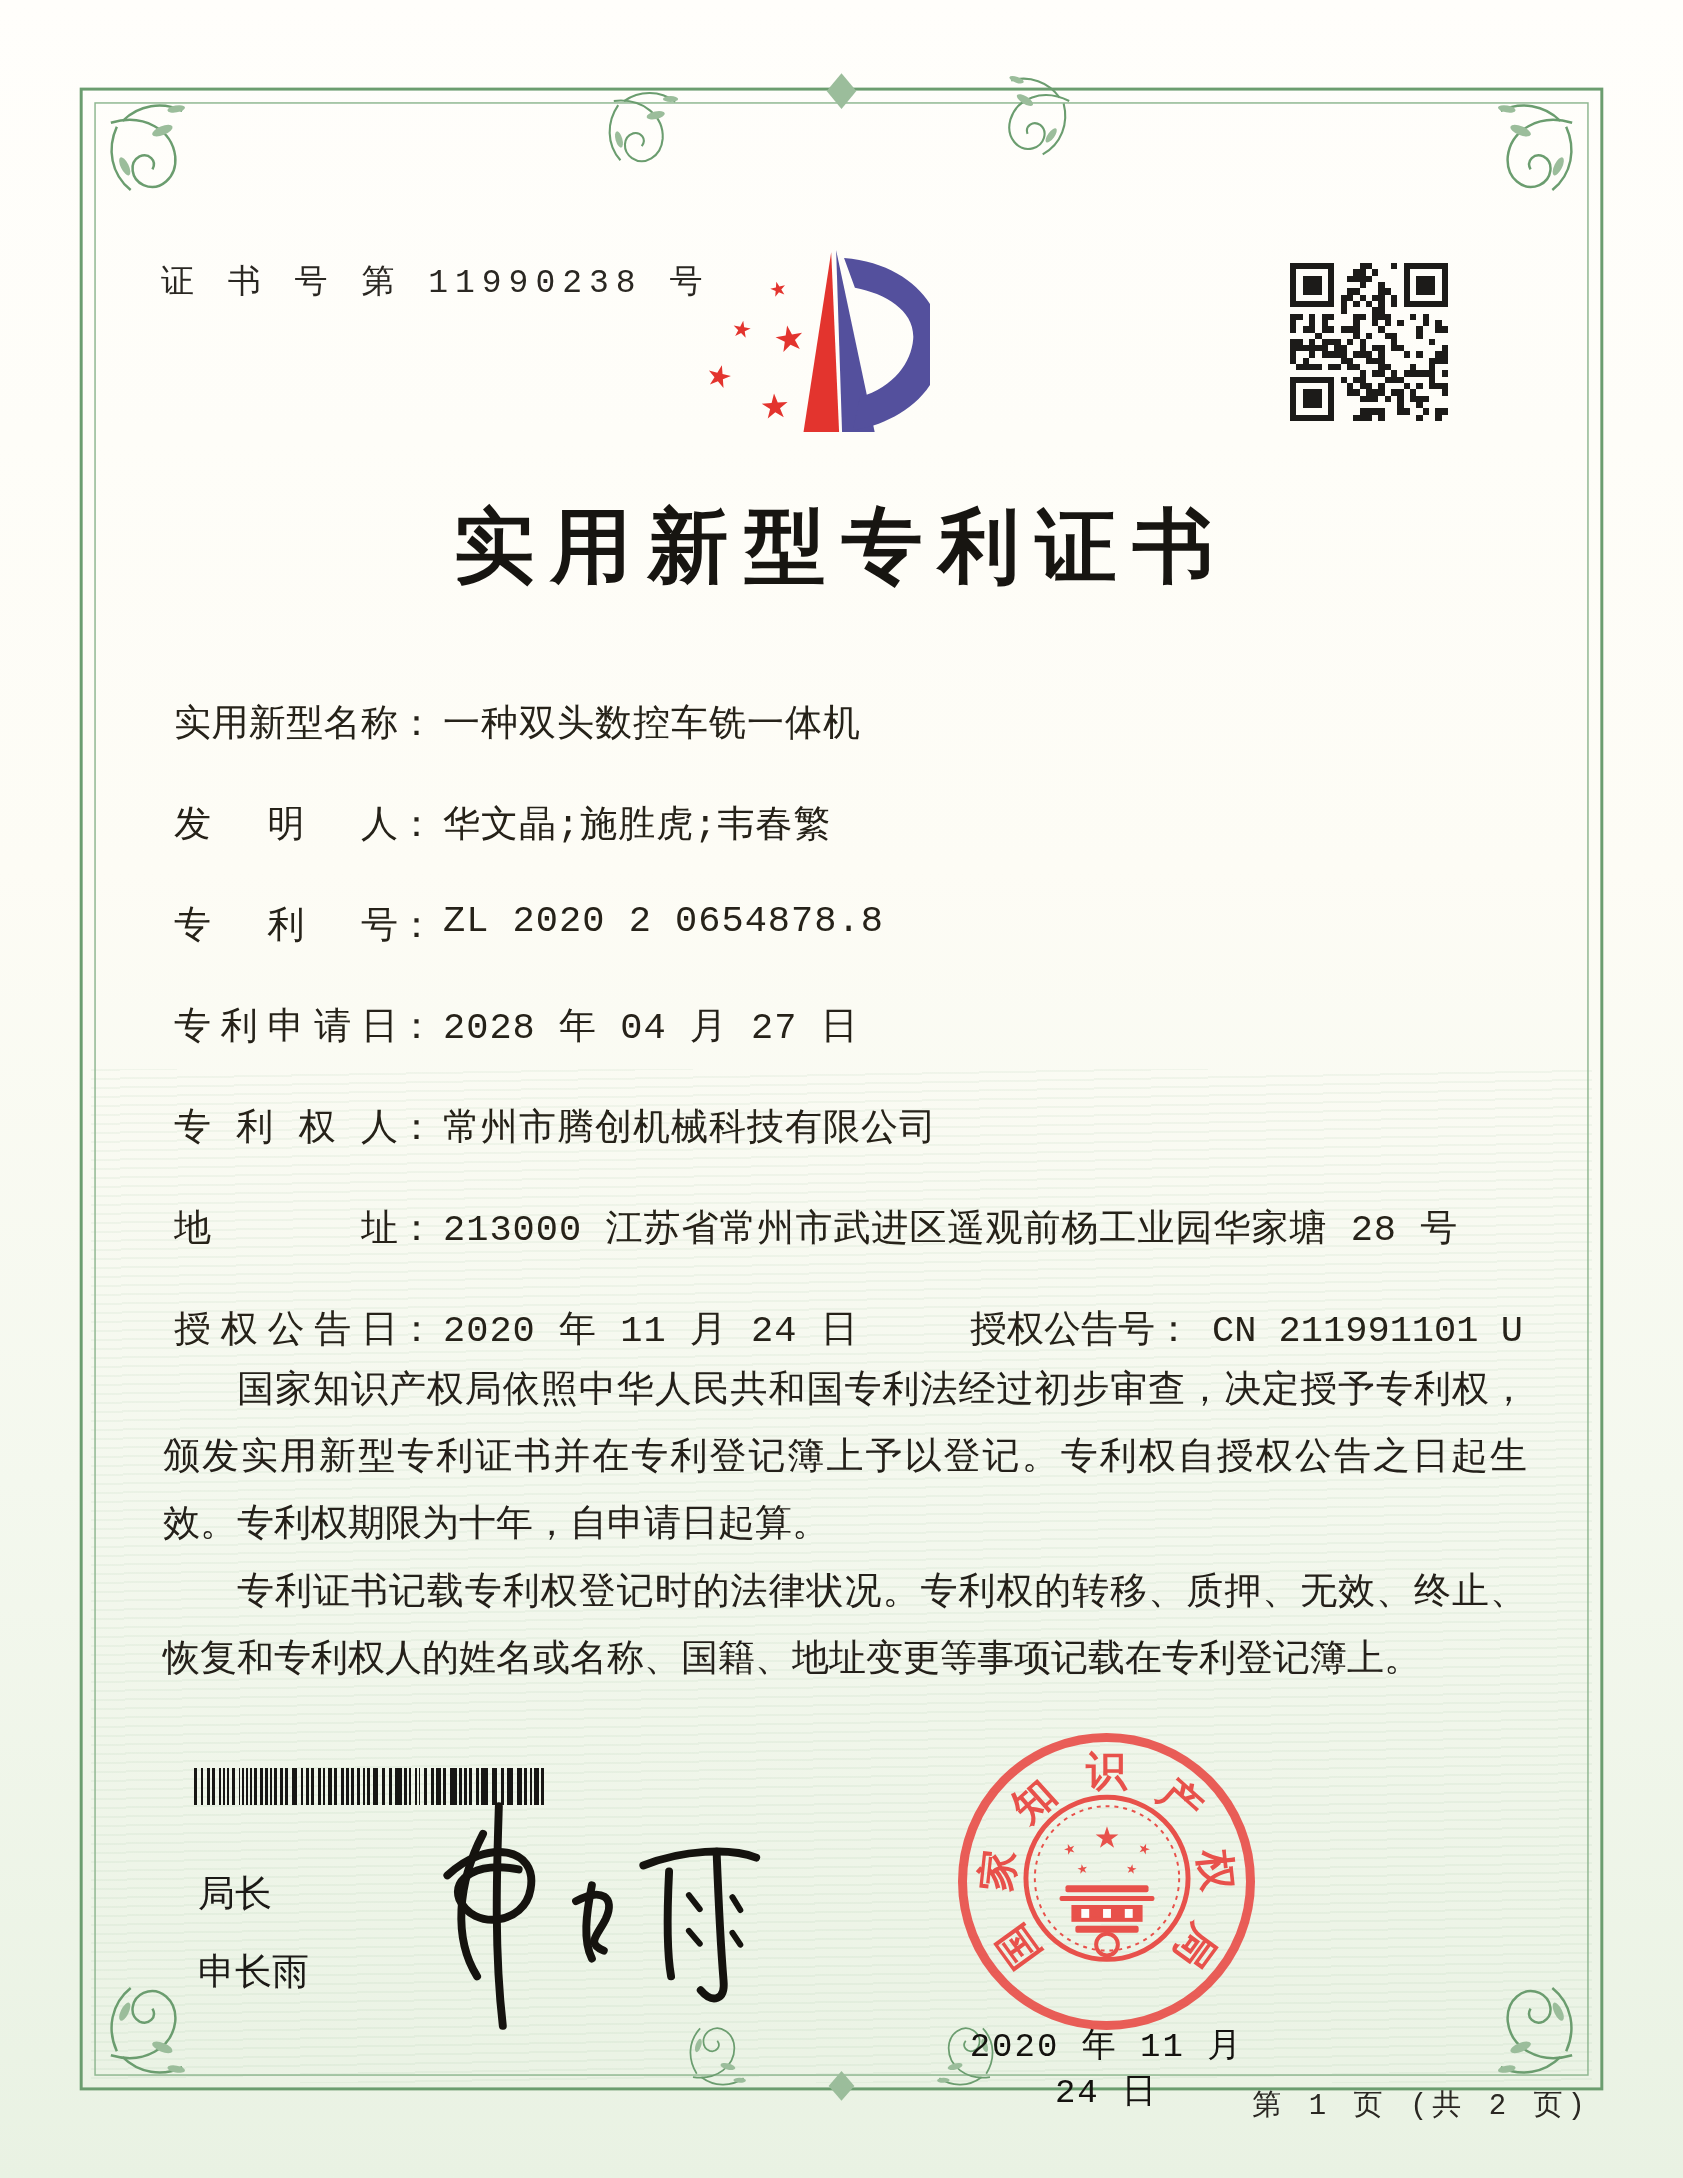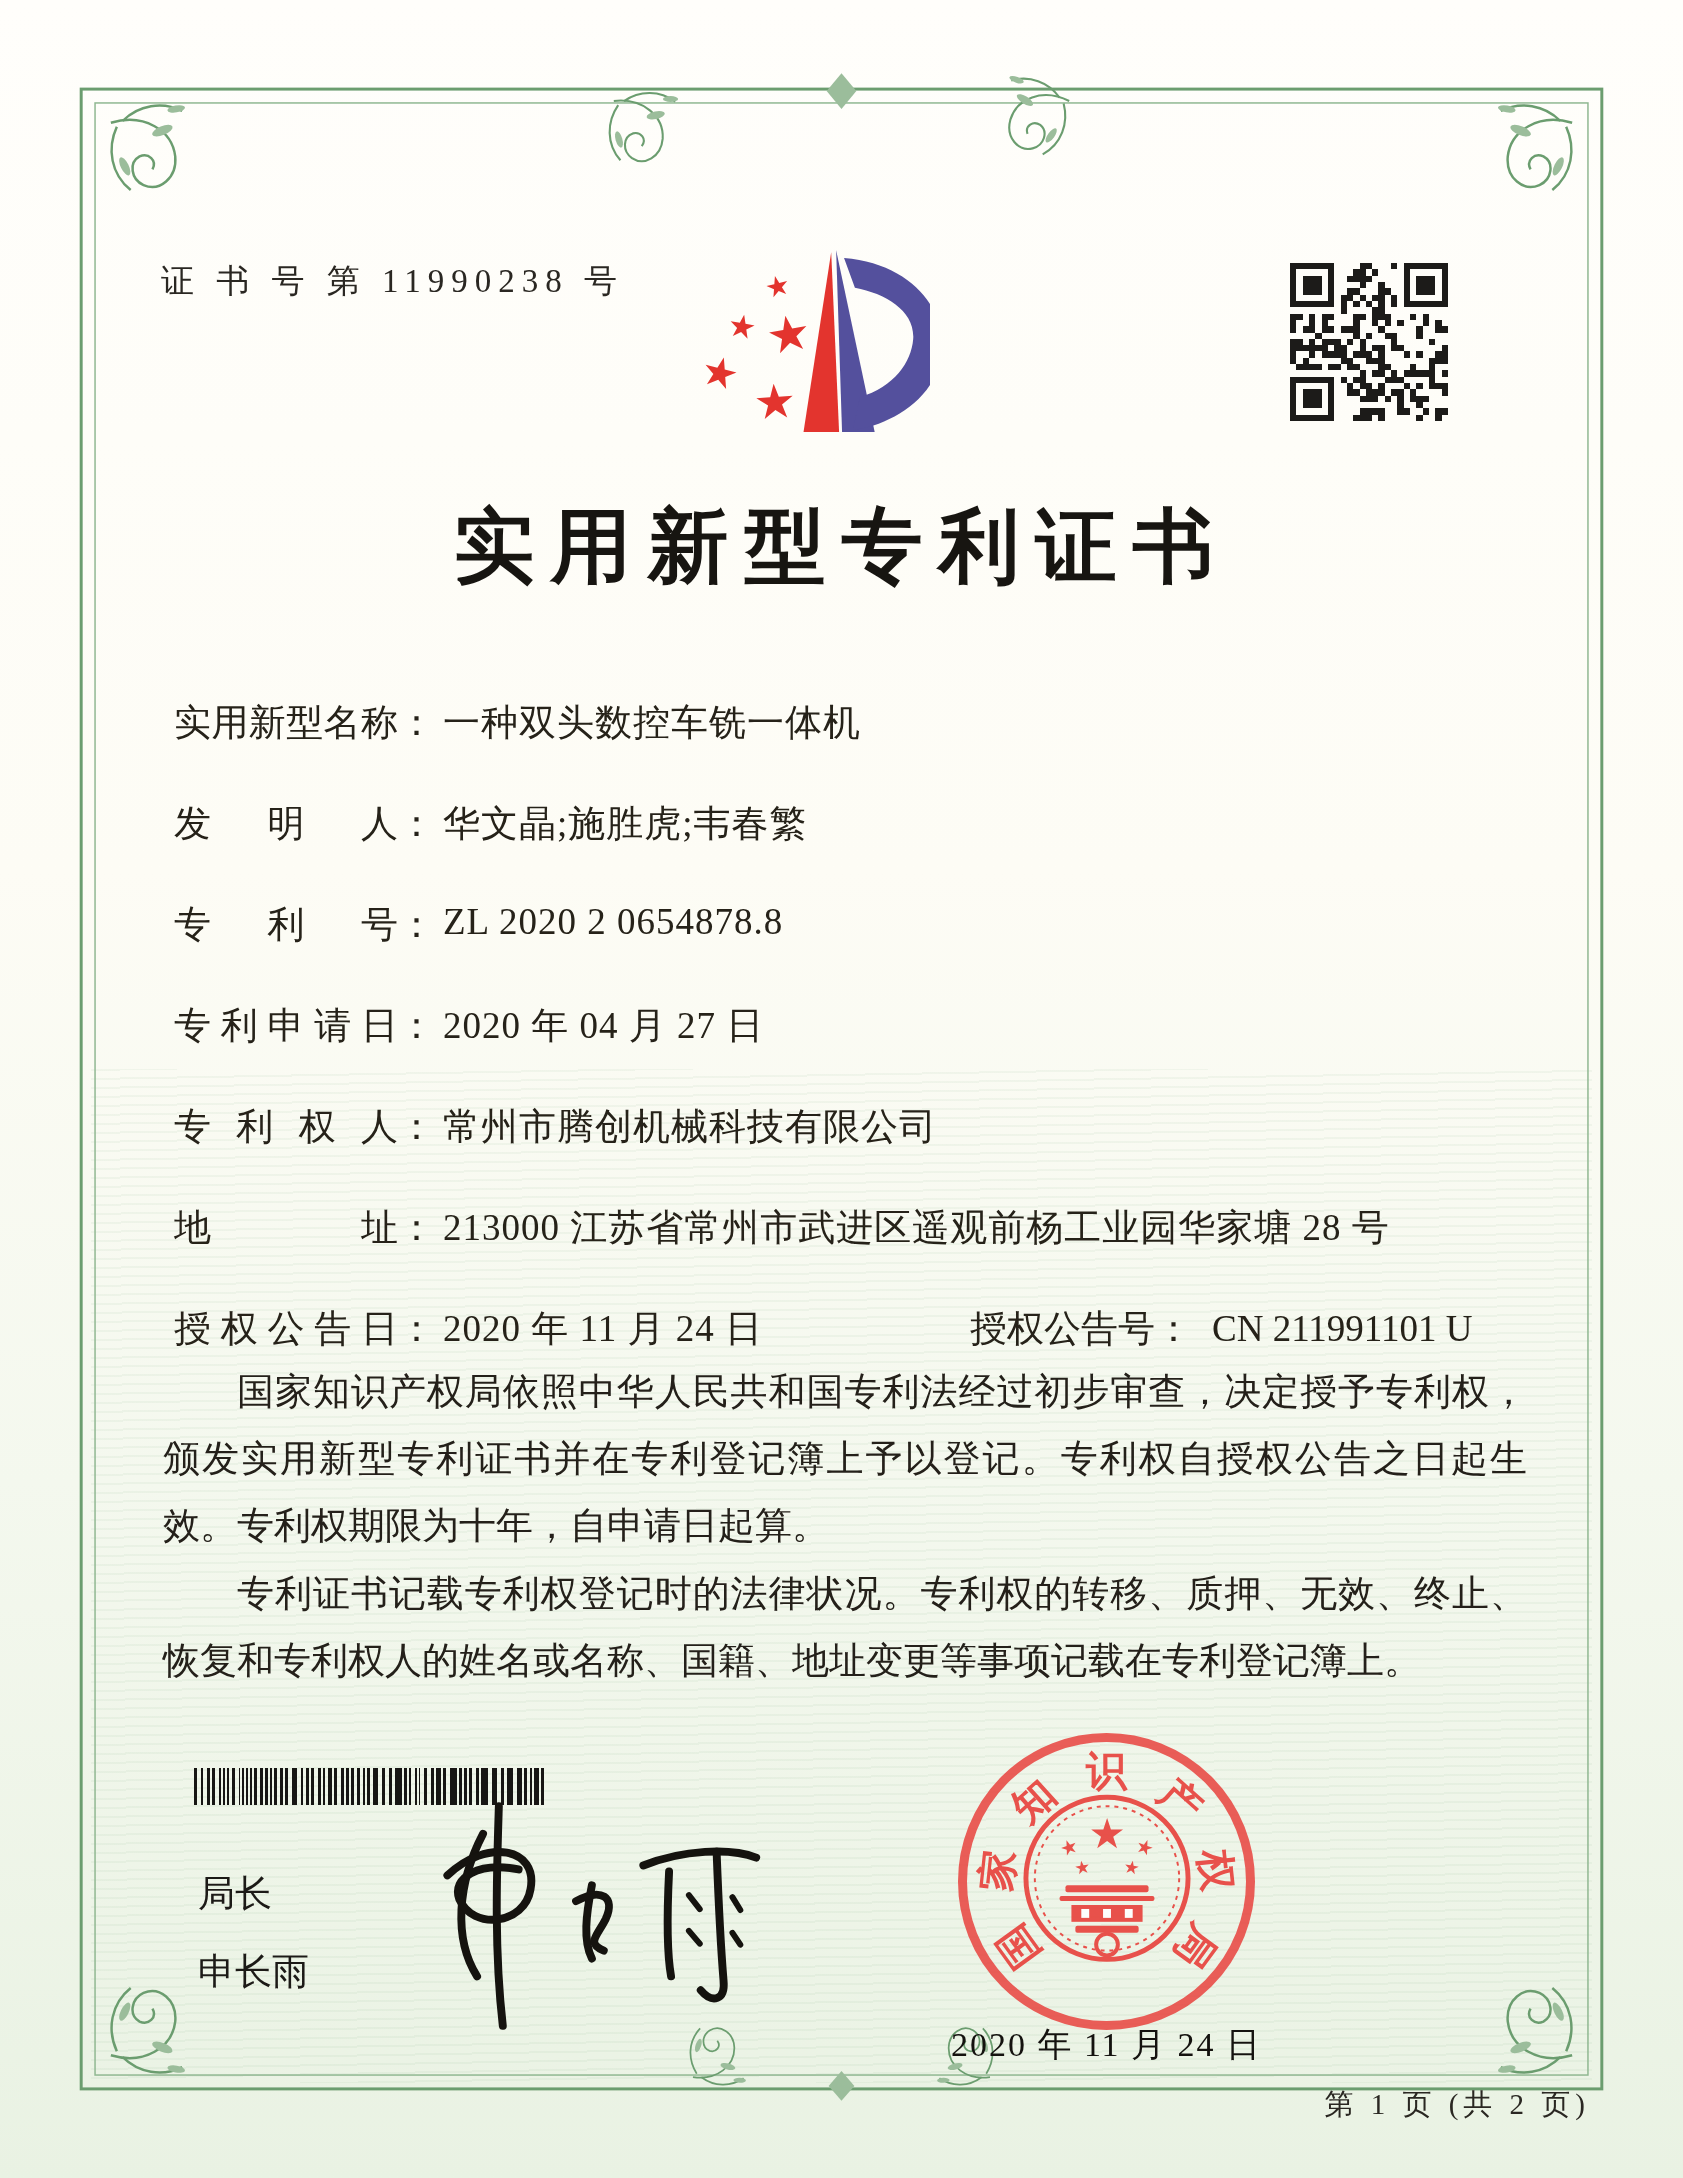--- a/index.html
+++ b/index.html
@@ -1,19 +1,19 @@
 <!DOCTYPE html>
 <html><head>
 <meta charset="utf-8">
 <style>
   html,body{margin:0;padding:0;background:#ffffff;}
   .page{
     position:relative;width:1683px;height:2178px;overflow:hidden;
     background:linear-gradient(180deg,#fffefb 0%,#fdfcf5 40%,#f4f8ee 68%,#e9f2e3 100%);
-    font-family:Liberation Serif, serif;color:#1f1d1a;
+    font-family:Liberation Mono, monospace;color:#1f1d1a;
   }
   .waves{
     position:absolute;left:91px;right:91px;top:1069px;bottom:95px;pointer-events:none;
     background:repeating-linear-gradient(179deg,rgba(120,170,125,.08) 0 2px,rgba(255,255,255,0) 2px 9px);
   }
   .frame{position:absolute;left:0;top:0;width:1683px;height:2178px;pointer-events:none;}
   .cert-no{position:absolute;left:161px;top:259px;font-size:33px;letter-spacing:7px;color:#2a2722;}
   .logo{position:absolute;left:681px;top:236px;width:249px;height:222px;}
   .qr{position:absolute;left:1290px;top:263px;width:158px;height:158px;}
   .title{
@@ -390,21 +390,21 @@
   <div class="frow" style="top:698px">
     <span class="flabel">实用新型名称</span><span class="fcolon">：</span><span class="fvalue">一种双头数控车铣一体机</span>
   </div>
   <div class="frow" style="top:799px">
     <span class="flabel">发明人</span><span class="fcolon">：</span><span class="fvalue">华文晶;施胜虎;韦春繁</span>
   </div>
   <div class="frow" style="top:900px">
     <span class="flabel">专利号</span><span class="fcolon">：</span><span class="fvalue">ZL 2020 2 0654878.8</span>
   </div>
   <div class="frow" style="top:1001px">
-    <span class="flabel">专利申请日</span><span class="fcolon">：</span><span class="fvalue">2020 年 04 月 27 日</span>
+    <span class="flabel">专利申请日</span><span class="fcolon">：</span><span class="fvalue">2028 年 04 月 27 日</span>
   </div>
   <div class="frow" style="top:1102px">
     <span class="flabel">专利权人</span><span class="fcolon">：</span><span class="fvalue">常州市腾创机械科技有限公司</span>
   </div>
   <div class="frow" style="top:1203px">
     <span class="flabel">地址</span><span class="fcolon">：</span><span class="fvalue">213000 江苏省常州市武进区遥观前杨工业园华家塘 28 号</span>
   </div>
 
   <div class="frow" style="top:1304px">
     <span class="flabel">授权公告日</span><span class="fcolon">：</span><span class="fvalue">2020 年 11 月 24 日</span>

